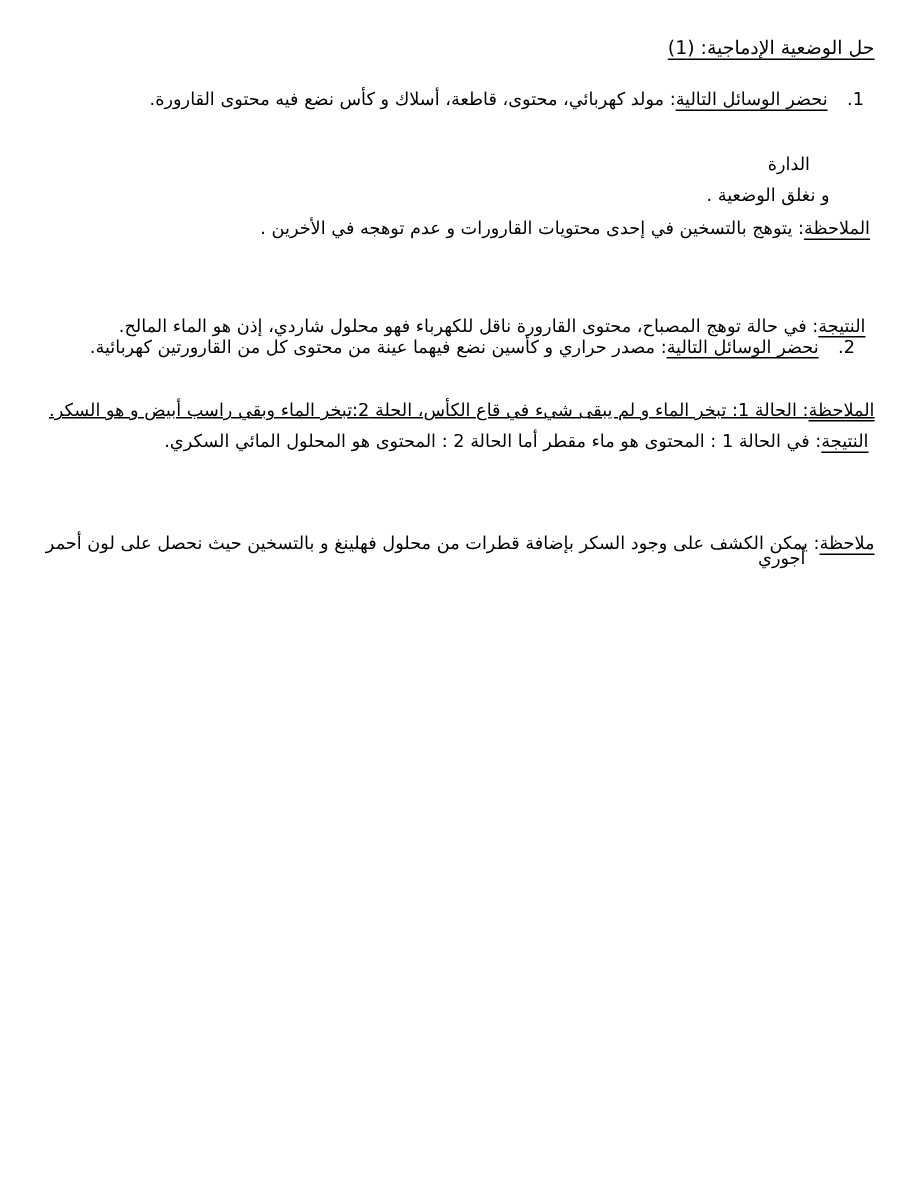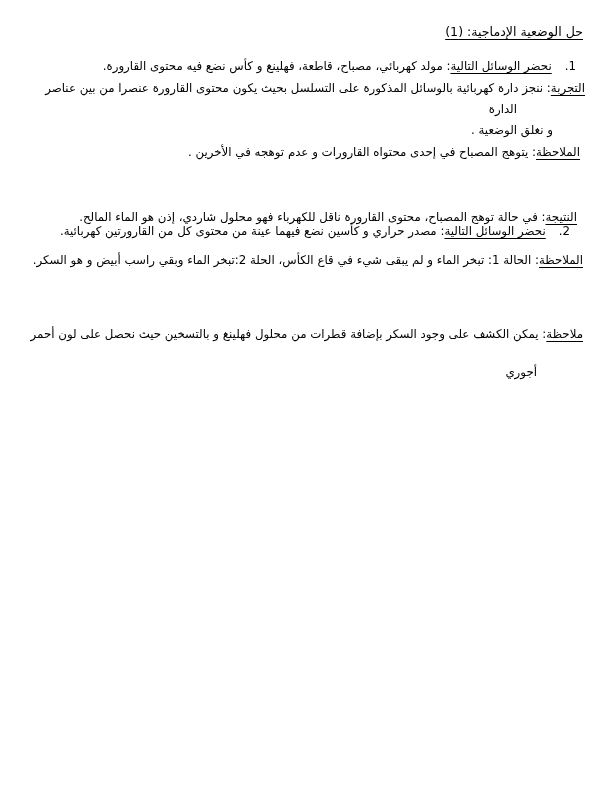--- a/index.html
+++ b/index.html
@@ -42,54 +42,54 @@
 </head>
 <body>
 
 <div class="page">
 
   <div class="line title-line" style="top: 23px; right: 29px;">
     <span class="u">حل الوضعية الإدماجية: (1)</span>
   </div>
 
   <div class="line" style="top: 58px; right: 36px;">
-    <span class="num">1.</span><span class="u">نحضر الوسائل التالية</span><span>: مولد كهربائي، مصباح، قاطعة، فهلينغ و كأس نضع فيه محتوى القارورة.</span>
+    <span class="num">1.</span><span class="u">نحضر الوسائل التالية</span><span>: مولد كهربائي، محتوى، قاطعة، أسلاك و كأس نضع فيه محتوى القارورة.</span>
   </div>
 
-  <div class="line" style="top: 80px; right: 27px;">
-    <span class="u">التجربة</span><span>: ننجز دارة كهربائية بالوسائل المذكورة على التسلسل بحيث يكون محتوى القارورة عنصرا من بين عناصر</span>
-  </div>
 
-  <div class="line" style="top: 101px; right: 95px;">
+  <div class="line" style="top: 101px; right: 72px;">
     <span>الدارة</span>
   </div>
 
   <div class="line" style="top: 122px; right: 59px;">
     <span>و نغلق الوضعية .</span>
   </div>
 
   <div class="line" style="top: 144px; right: 32px;">
-    <span class="u">الملاحظة</span><span>: يتوهج المصباح في إحدى محتواه القارورات و عدم توهجه في الأخرين .</span>
+    <span class="u">الملاحظة</span><span>: يتوهج بالتسخين في إحدى محتويات القارورات و عدم توهجه في الأخرين .</span>
   </div>
 
   <div class="line" style="top: 165px; right: 35px; margin-top: 44px;">
     <span class="u">النتيجة</span><span>: في حالة توهج المصباح، محتوى القارورة ناقل للكهرباء فهو محلول شاردي، إذن هو الماء المالح.</span>
   </div>
 
   <div class="line" style="top: 223px; right: 42px;">
     <span class="num">2.</span><span class="u">نحضر الوسائل التالية</span><span>: مصدر حراري و كأسين نضع فيهما عينة من محتوى كل من القارورتين كهربائية.</span>
   </div>
 
 
-  <div class="line" style="top: 252px; right: 29px;">
+  <div class="line" style="top: 265px; right: 29px; text-decoration: underline;">
     <span class="u">الملاحظة</span><span>: الحالة 1: تبخر الماء و لم يبقى شيء في قاع الكأس، الحلة 2:تبخر الماء وبقي راسب أبيض و هو السكر.</span>
   </div>
 
+  <div class="line" style="top: 286px; right: 33px;">
+    <span class="u">النتيجة</span><span>: في الحالة 1 : المحتوى هو ماء مقطر أما الحالة 2 : المحتوى هو المحلول المائي السكري.</span>
+  </div>
 
-  <div class="line" style="top: 326px; right: 29px;">
+  <div class="line" style="top: 354px; right: 29px;">
     <span class="u">ملاحظة</span><span>: يمكن الكشف على وجود السكر بإضافة قطرات من محلول فهلينغ و بالتسخين حيث نحصل على لون أحمر</span>
   </div>
 
   <div class="line" style="top: 364px; right: 75px;">
     <span>أجوري</span>
   </div>
 
 </div>
 
 </body></html>

